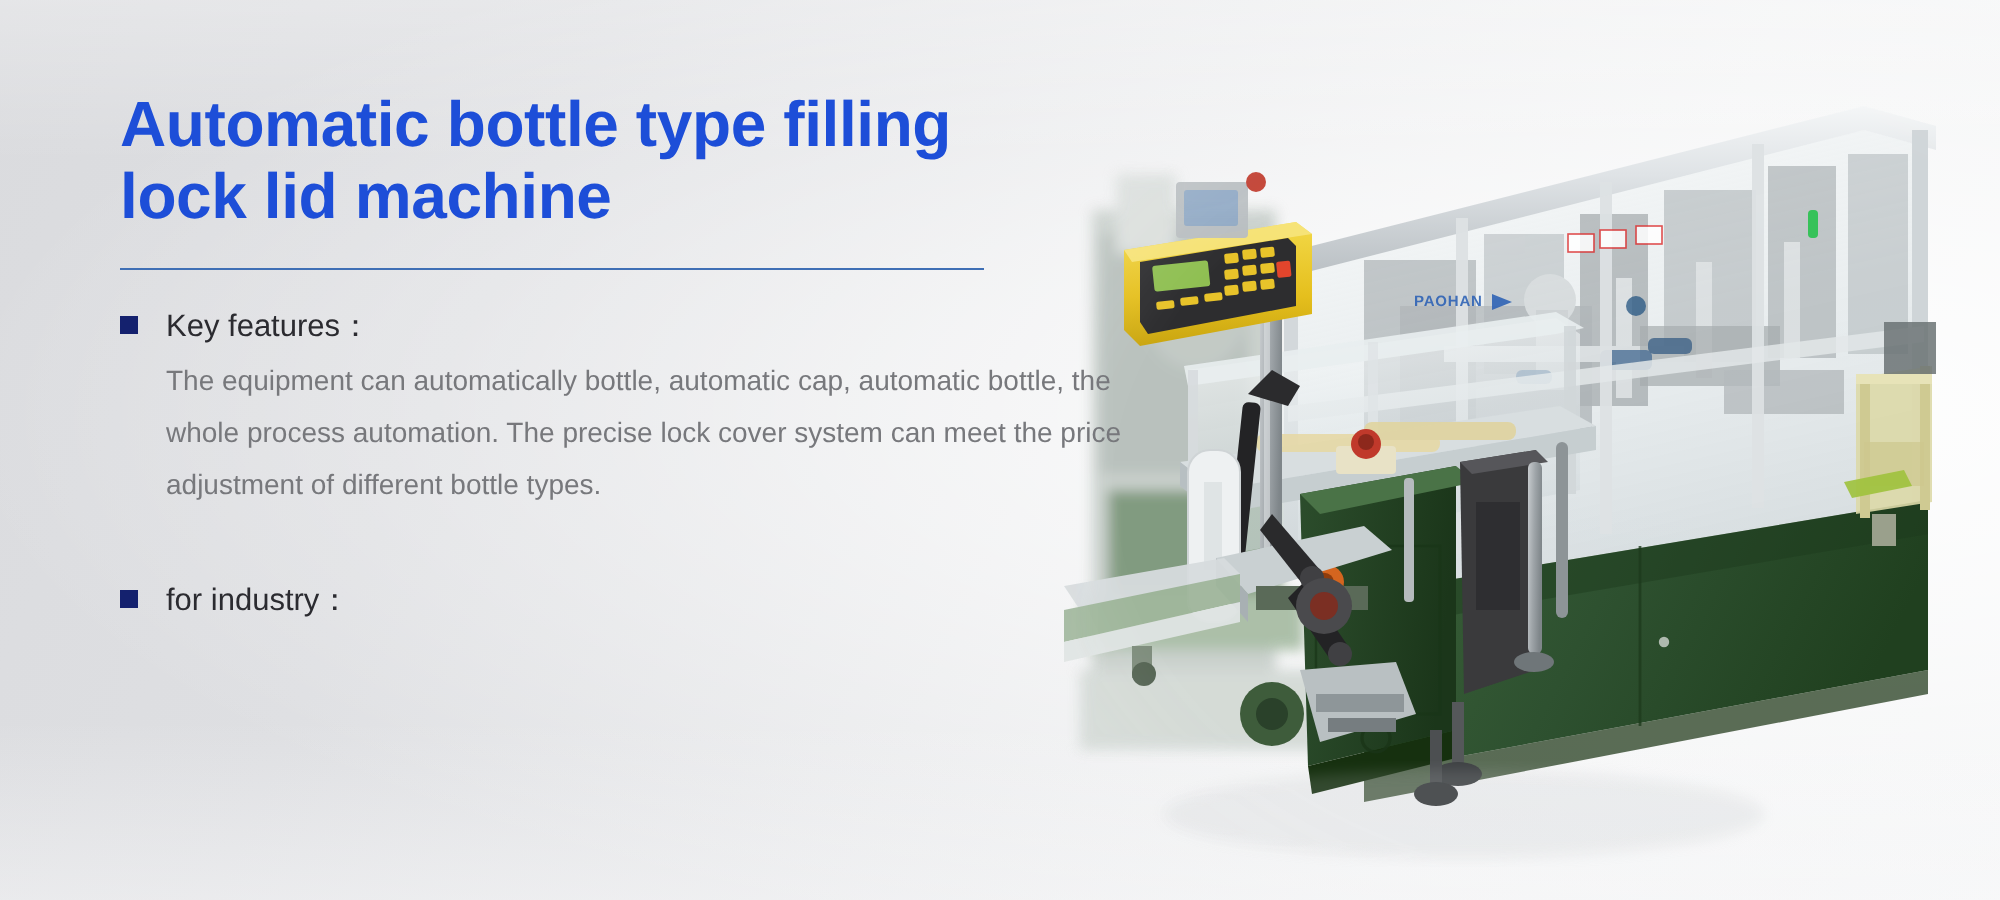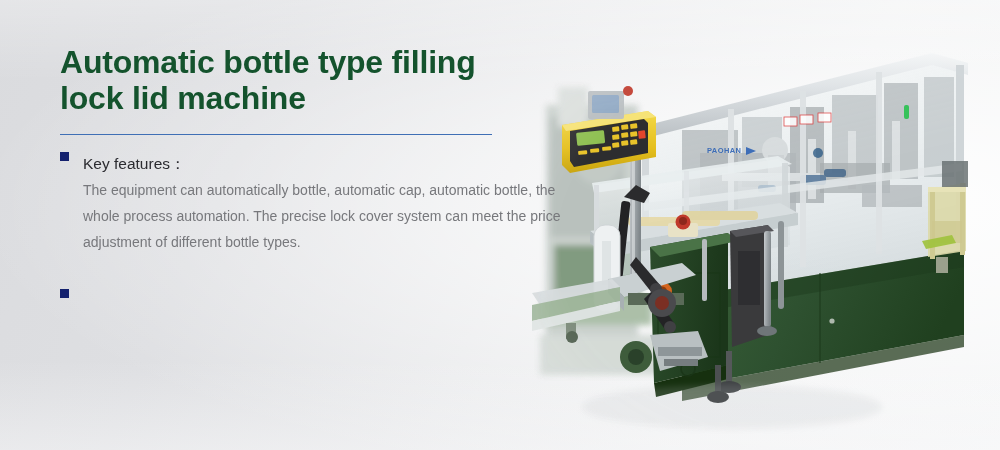--- a/index.html
+++ b/index.html
@@ -34,39 +34,39 @@
   }
 
   
   .text-col {
     position: absolute;
     left: 60px;
     top: 44px;
     width: 540px;
   }
   .title {
-    color: #14532d;
+    color: #1d4ed8;
     font-size: 32px;
     line-height: 36px;
     font-weight: bold;
     letter-spacing: -0.2px;
     margin: 0;
     white-space: pre-line;
   }
   .divider {
     margin-top: 18px;
     width: 432px;
     height: 1px;
     background: #3f6fb5;
   }
   .feature-block { margin-top: 19px; }
   .feature-block.second { margin-top: 36px; }
   .feat-head {
     display: flex;
-    align-items: flex-start;
+    align-items: center;
   }
   .bullet {
     width: 9px;
     height: 9px;
     background: #14216e;
     flex: 0 0 auto;
     margin-right: 14px;
     position: relative;
     top: -2px;
   }
@@ -383,17 +383,18 @@
       <div class="feat-head">
         <span class="bullet"></span>
         <span class="feat-label">Key features：</span>
       </div>
       <div class="feat-body">The equipment can automatically bottle, automatic cap, automatic bottle, the whole process automation. The precise lock cover system can meet the price adjustment of different bottle types.</div>
     </div>
 
     <div class="feature-block second">
       <div class="feat-head">
         <span class="bullet"></span>
+        <span class="feat-label">for industry：</span>
       </div>
     </div>
 
   </div>
 </div>
 
 </body></html>

